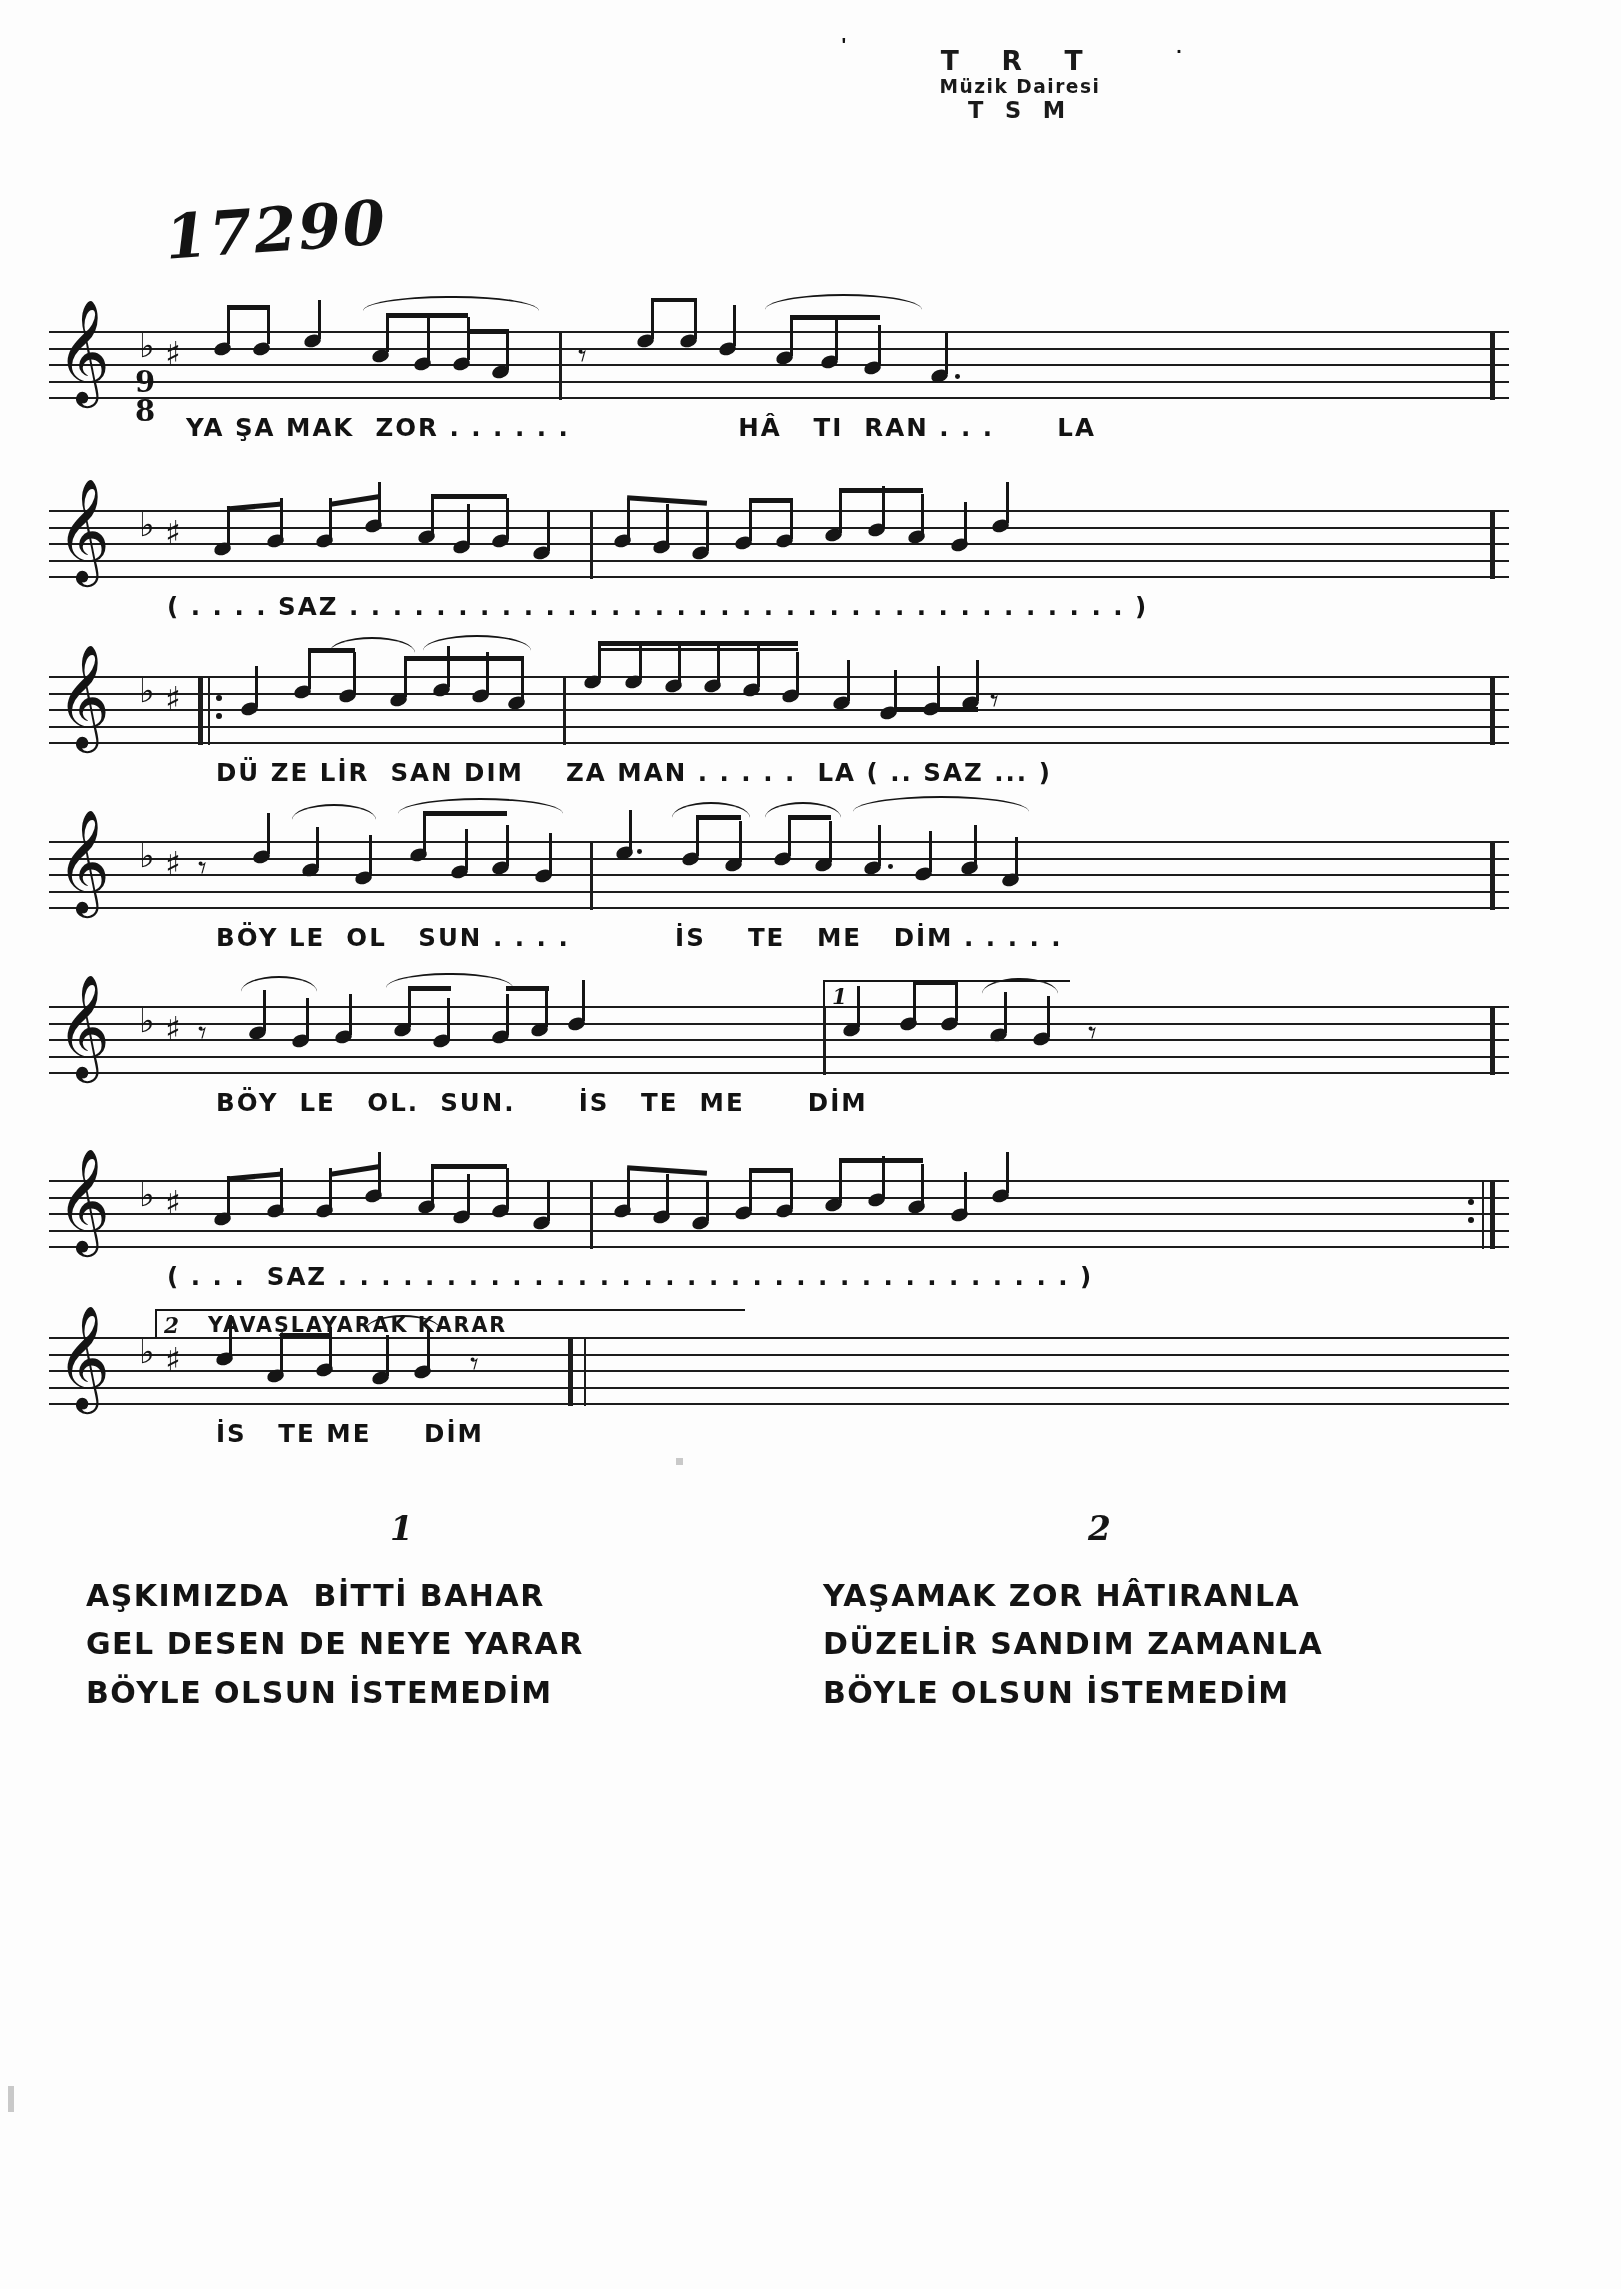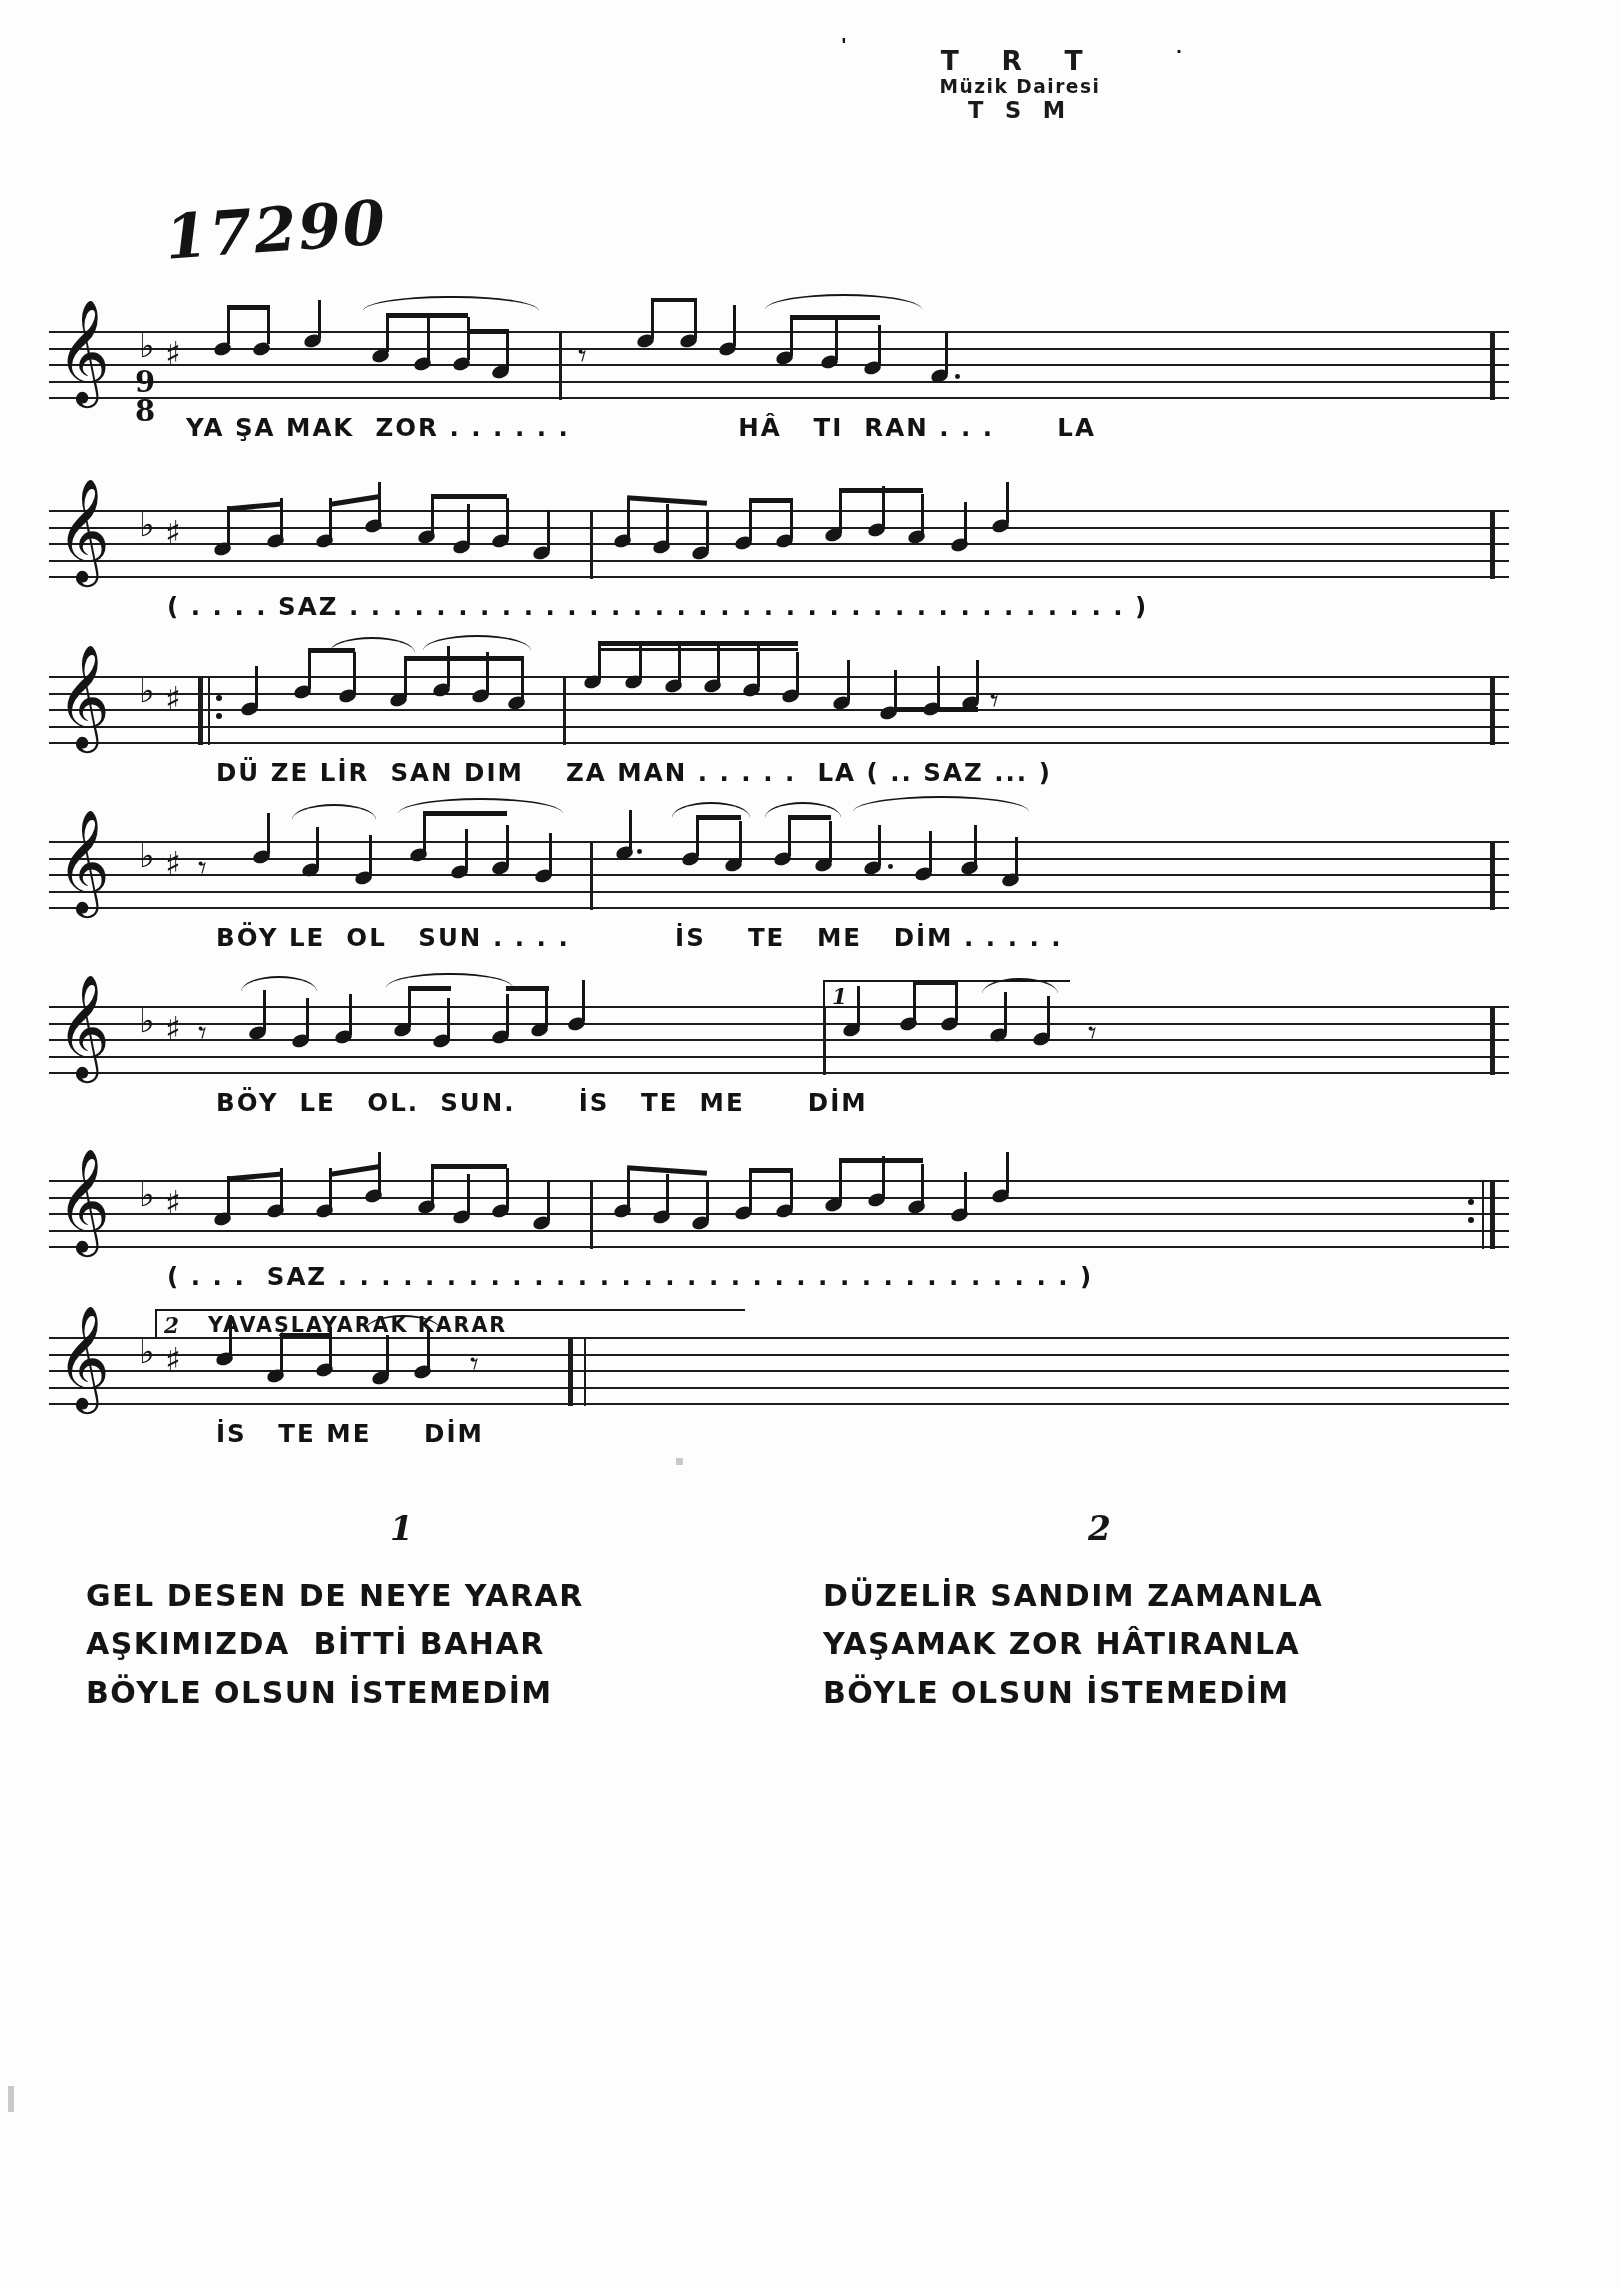--- a/index.html
+++ b/index.html
@@ -745,28 +745,28 @@
 
       <div class="barline end" style="left:519px;"></div>
       <div class="barline thin" style="left:535px;"></div>
     </div>
     <div class="lyrics" style="top:90px; left:167px;">İS   TE ME     DİM</div>
   </div>
 
   <div id="verses">
     <div class="verse" id="verse-1">
       <span class="verse-num">1</span>
+      <div class="verse-line">AŞKIMIZDA  BİTTİ BAHAR</div>
       <div class="verse-line">GEL DESEN DE NEYE YARAR</div>
-      <div class="verse-line">AŞKIMIZDA  BİTTİ BAHAR</div>
       <div class="verse-line">BÖYLE OLSUN İSTEMEDİM</div>
     </div>
     <div class="verse" id="verse-2">
       <span class="verse-num">2</span>
+      <div class="verse-line">YAŞAMAK ZOR HÂTIRANLA</div>
       <div class="verse-line">DÜZELİR SANDIM ZAMANLA</div>
-      <div class="verse-line">YAŞAMAK ZOR HÂTIRANLA</div>
       <div class="verse-line">BÖYLE OLSUN İSTEMEDİM</div>
     </div>
   </div>
 
 
   <div class="speck" style="left:7.8px; top:2086px; width:5.9px; height:25.5px;"></div>
   <div class="speck" style="left:676px; top:1458px; width:6.9px; height:6.9px;"></div>
 
 </div>
 

